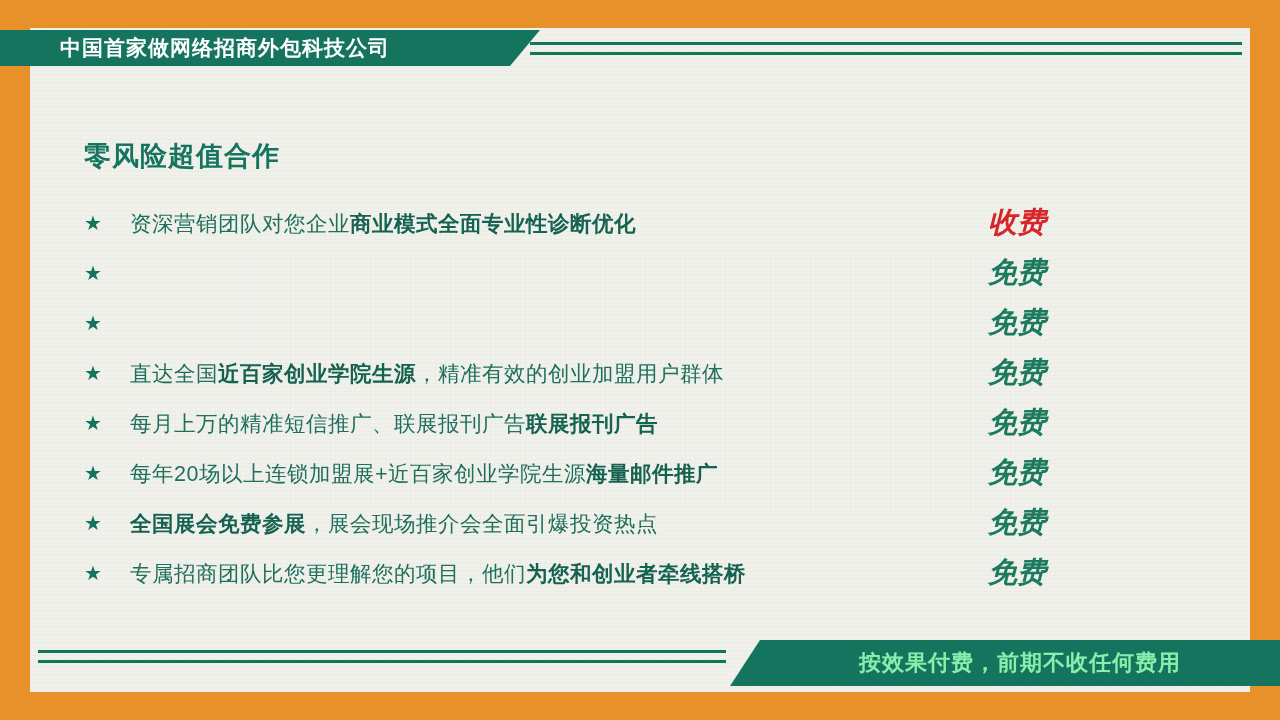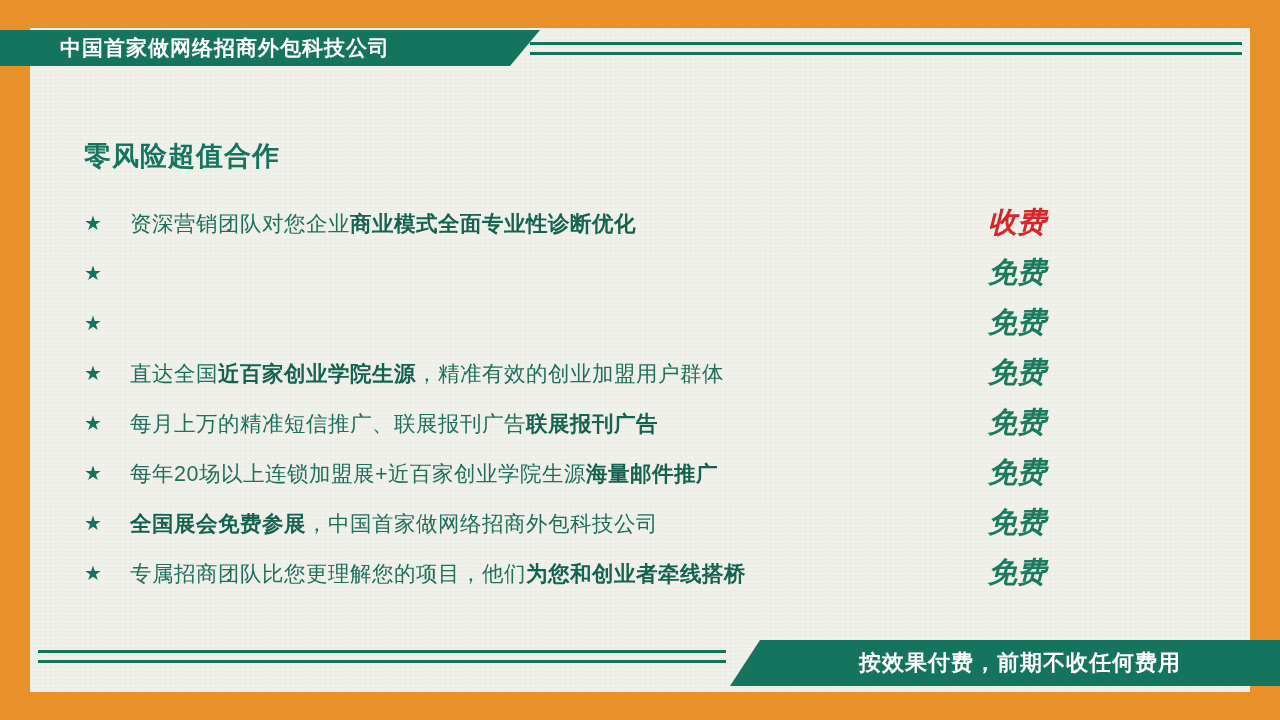--- a/index.html
+++ b/index.html
@@ -137,21 +137,21 @@
     left: 760px;
     top: 640px;
     width: 520px;
     height: 46px;
     background: #15745E;
     display: flex;
     align-items: center;
     justify-content: center;
   }
   .bottom-bar .txt {
-    color: #ffffff;
+    color: #86efac;
     font-size: 22px;
     font-weight: bold;
     letter-spacing: 1px;
   }
   .bottom-head {
     position: absolute;
     left: 730px;
     top: 640px;
     width: 0;
     height: 0;
@@ -222,21 +222,21 @@
     </div>
 
     <div class="row">
       <span class="star">★</span>
       <span class="line-text"><span>每年20场以上连锁加盟展+近百家创业学院生源</span><b>海量邮件推广</b><span></span></span>
       <span class="fee">免费</span>
     </div>
 
     <div class="row">
       <span class="star">★</span>
-      <span class="line-text"><span></span><b>全国展会免费参展</b><span>，中国首家做网络招商外包科技公司</span></span>
+      <span class="line-text"><span></span><b>全国展会免费参展</b><span>，展会现场推介会全面引爆投资热点</span></span>
       <span class="fee">免费</span>
     </div>
 
     <div class="row">
       <span class="star">★</span>
       <span class="line-text"><span>专属招商团队比您更理解您的项目，他们</span><b>为您和创业者牵线搭桥</b><span></span></span>
       <span class="fee">免费</span>
     </div>
 
   </div>

